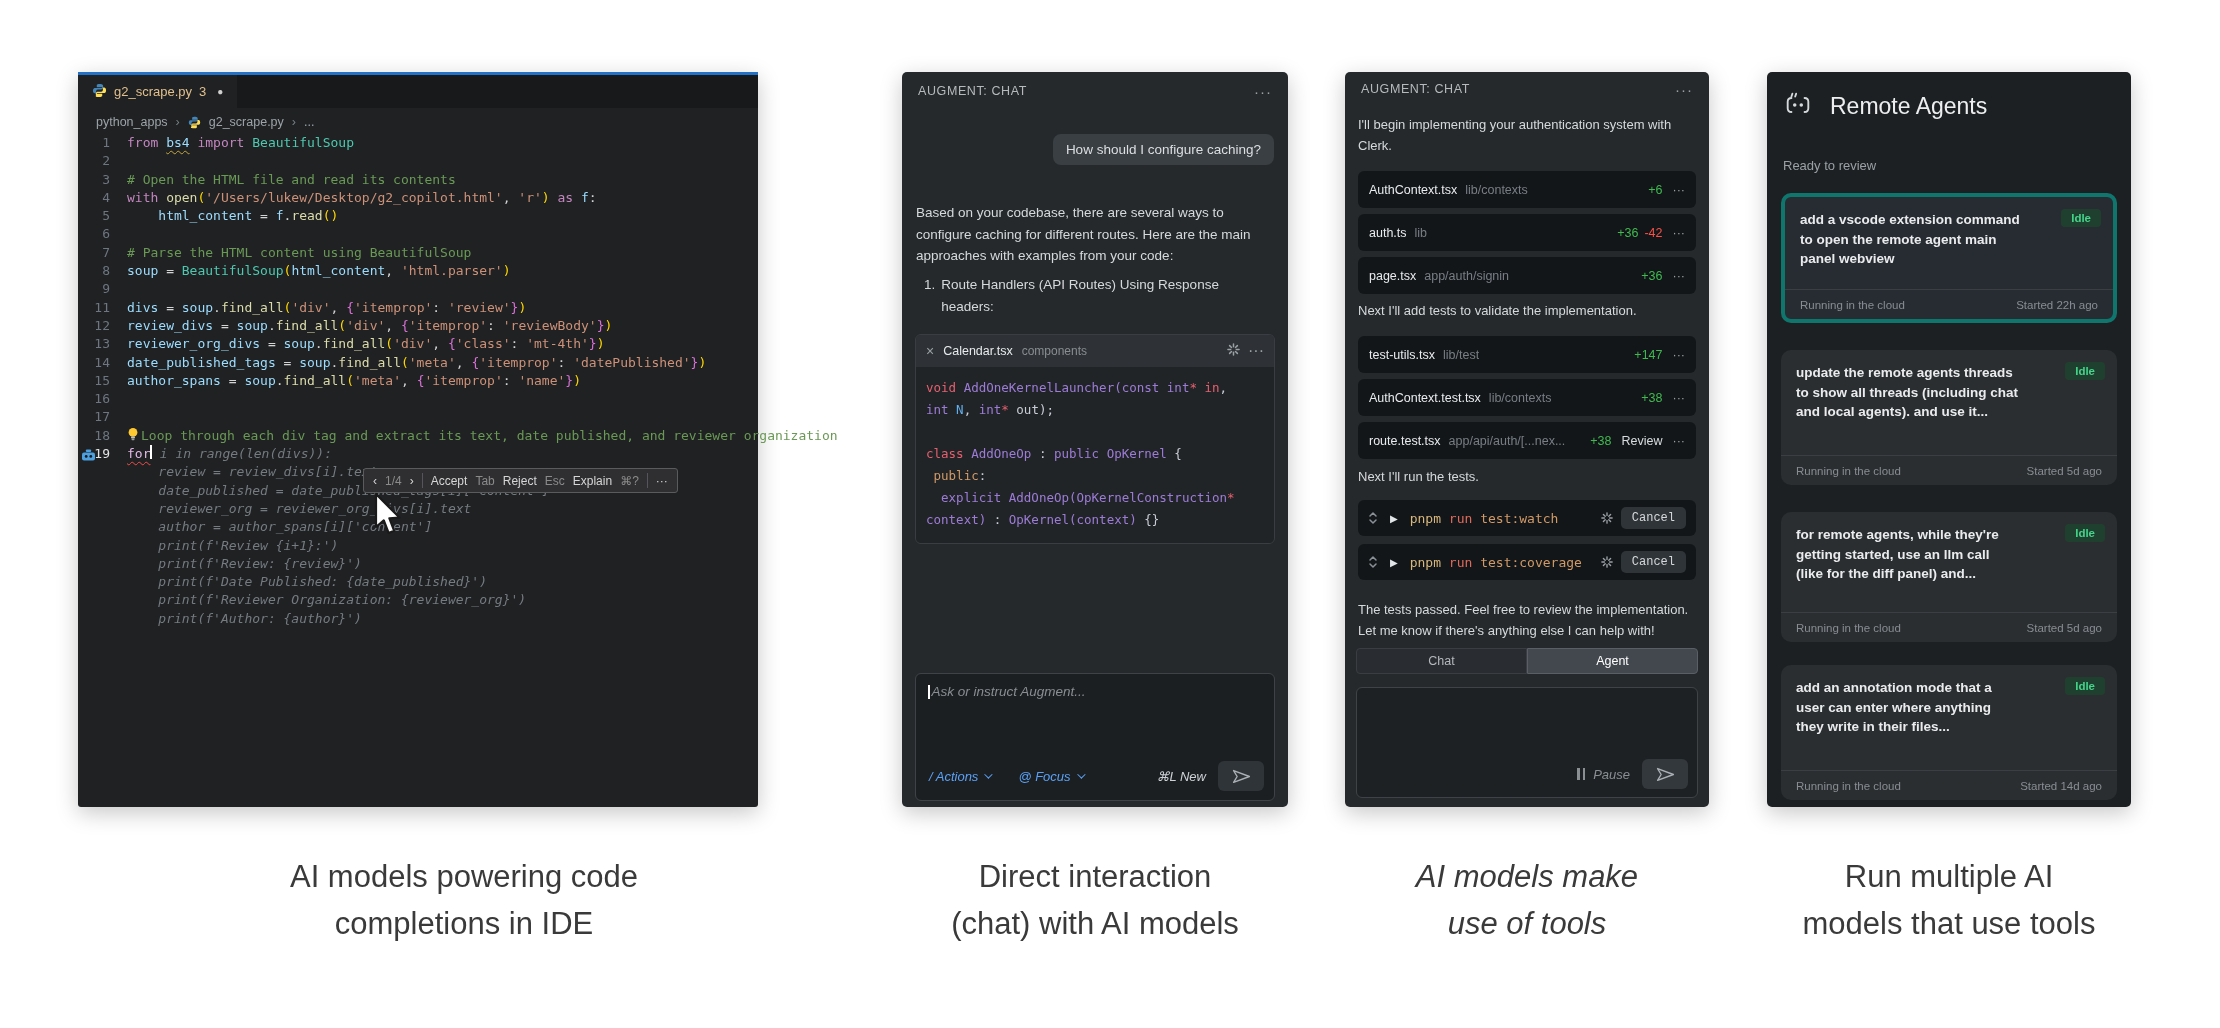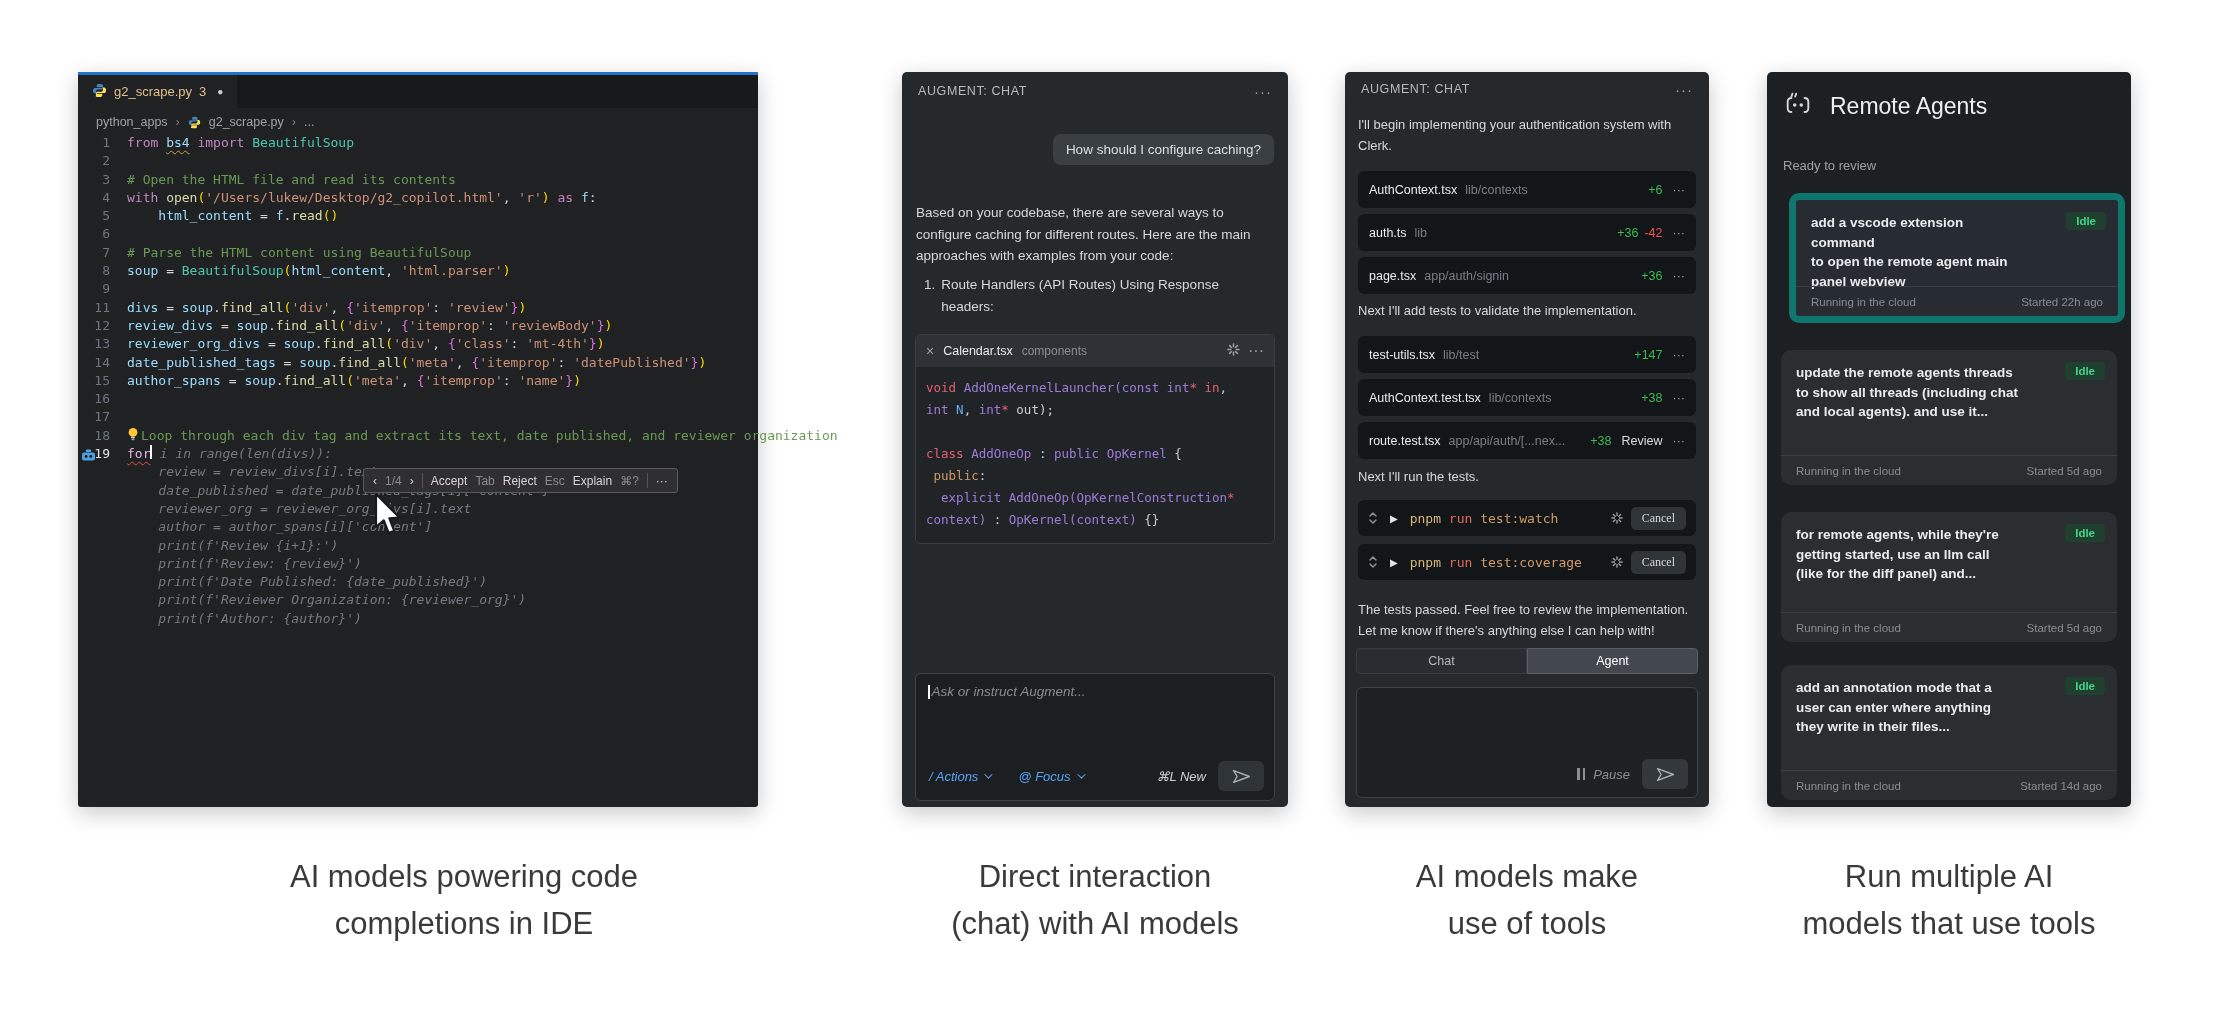--- a/index.html
+++ b/index.html
@@ -85,37 +85,37 @@
   .frow .fadd { color:#3fb950; white-space:nowrap; }
   .frow .fdel { color:#f85149; margin-left:6px; }
   .frow .frev { color:#d9dcdf; margin-left:10px; }
   .frow .fmore { color:#9aa0a6; margin-left:10px; }
   .note { position:absolute; left:13px; font-size:13px; color:#d6d9dc; }
   .trow { height:36px; margin-bottom:8px; background:#131619; border-radius:6px; display:flex; align-items:center; padding:0 10px; font-family:"DejaVu Sans Mono", monospace; font-size:13px; }
   .trow .play { color:#e3e6e9; font-size:10px; margin-left:12px; font-family:"DejaVu Sans", sans-serif; }
   .trow .cmdtxt { margin-left:12px; white-space:pre; }
   .tk-cmd { color:#d8b77c; } .tk-sub { color:#df6a5a; } .tk-arg { color:#d19a66; }
   .trow .sp { flex:1; }
-  .cancel-btn { background:#2f3438; border-radius:5px; padding:4px 11px; color:#d6d9dc; font-size:12px; font-family:Liberation Serif, serif; margin-left:8px; }
+  .cancel-btn { background:#2f3438; border-radius:5px; padding:4px 11px; color:#d6d9dc; font-size:12px; font-family:Liberation Mono, monospace; margin-left:8px; }
   .seg-tabs { position:absolute; left:11px; top:576px; width:342px; height:26px; display:flex; }
   .seg { flex:1; display:flex; align-items:center; justify-content:center; font-size:12.5px; }
   .seg-chat { background:#292c30; border:1px solid #3a3e43; border-radius:4px 0 0 4px; color:#b5b9bd; }
   .seg-agent { background:#43484e; border:1px solid #5a5f65; border-radius:0 4px 4px 0; color:#ffffff; }
   .ib-agent { left:11px; top:615px; width:342px; height:111px; background:#1e2124; }
   .pause-wrap { display:flex; align-items:center; gap:8px; color:#8a8f94; font-size:13px; margin-left:auto; margin-right:12px; }
   .pause-icon { display:inline-flex; gap:3px; }
   .pause-icon i { width:2.5px; height:12px; background:#8a8f94; display:inline-block; }
 
   
   .p-remote { left:1767px; width:364px; background:#1d2022; border-radius:5px; }
   .r-hdr { position:absolute; left:16px; top:20px; display:flex; align-items:center; gap:17px; }
   .r-title { font-size:23px; color:#eceef0; }
   .r-section { position:absolute; left:16px; top:86px; font-size:13px; color:#9aa0a6; }
   .card { position:absolute; left:14px; width:336px; background:#2b2e31; border-radius:10px; }
-  .card.sel { border:7px solid #0f766e; background:#272c32;margin-left:8px; }
+  .card.sel { border:4px solid #0f766e; background:#272c32; }
   .c-title { padding:13px 90px 0 15px; font-size:13.5px; font-weight:bold; line-height:19.5px; color:#e9ebed; }
   .badge { position:absolute; top:12px; right:12px; background:#20402f; color:#44d48a; font-size:11.5px; font-weight:bold; padding:3px 10px; border-radius:4px; }
   .c-foot { position:absolute; left:0; right:0; bottom:0; height:30px; border-top:1px solid #3b3f43; display:flex; align-items:center; justify-content:space-between; padding:0 15px; font-size:11.5px; color:#878d93; }
 
   
   .cap { position:absolute; top:853px; width:620px; text-align:center; font-size:31px; line-height:47px; color:#3a3a3a; }
 </style>
 </head>
 <body>
 
@@ -471,21 +471,21 @@
   </section>
 
   <div class="cap" style="left:154px;">
       <div>AI models powering code</div>
       <div>completions in IDE</div>
     </div>
   <div class="cap" style="left:785px;">
       <div>Direct interaction</div>
       <div>(chat) with AI models</div>
     </div>
-  <div class="cap" style="left:1217px;">
+  <div class="cap" style="left:1217px;font-style:italic;">
       <div>AI models make</div>
       <div>use of tools</div>
     </div>
   <div class="cap" style="left:1639px;">
       <div>Run multiple AI</div>
       <div>models that use tools</div>
     </div>
 
 </div>
 

